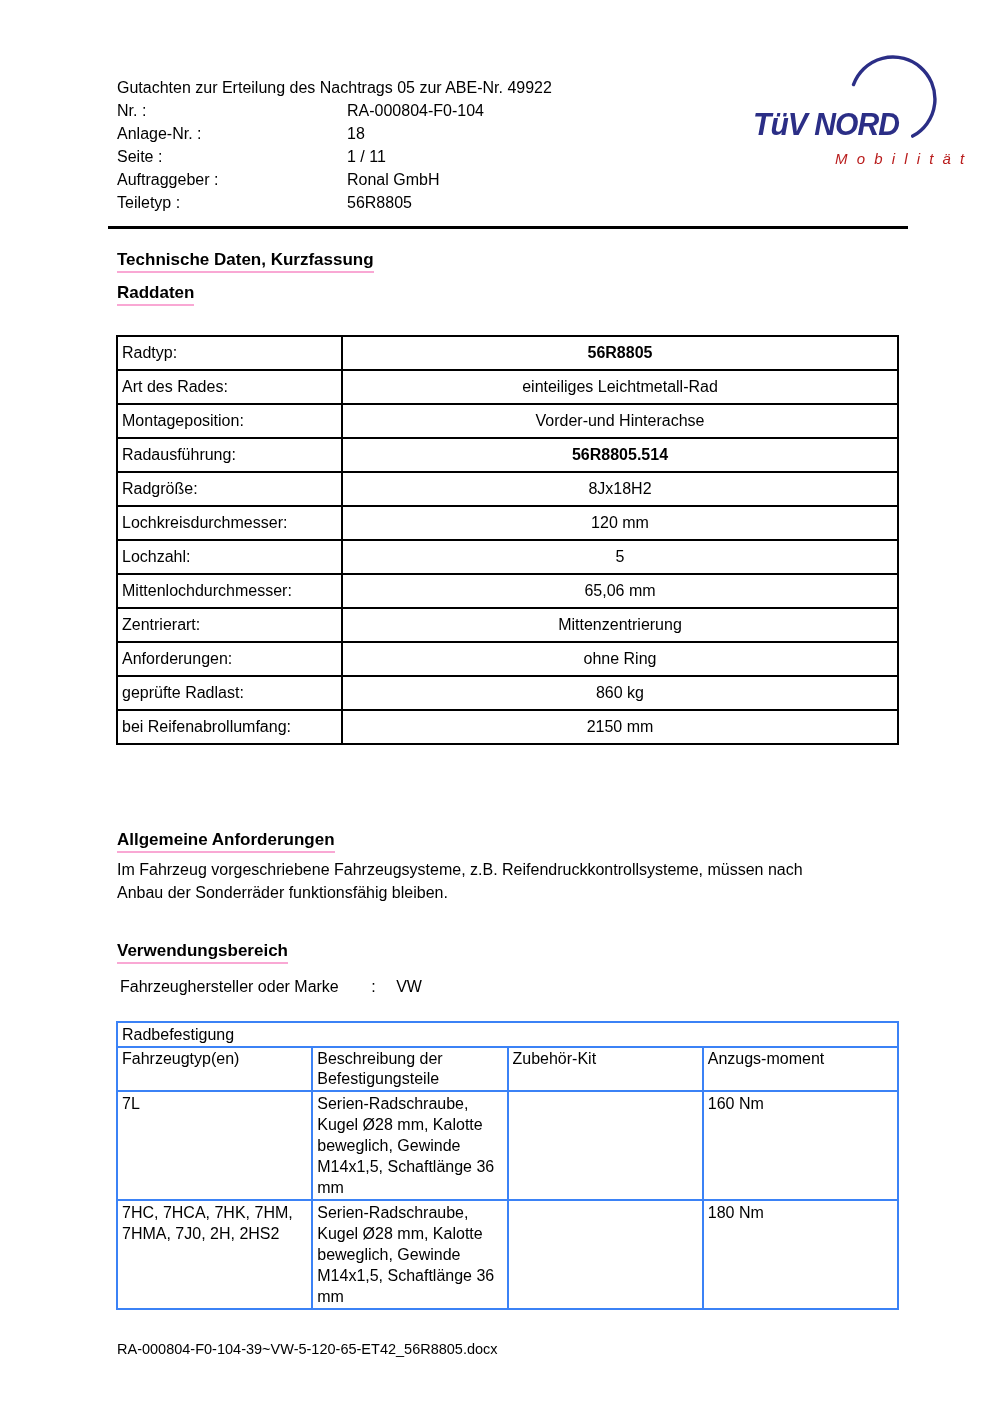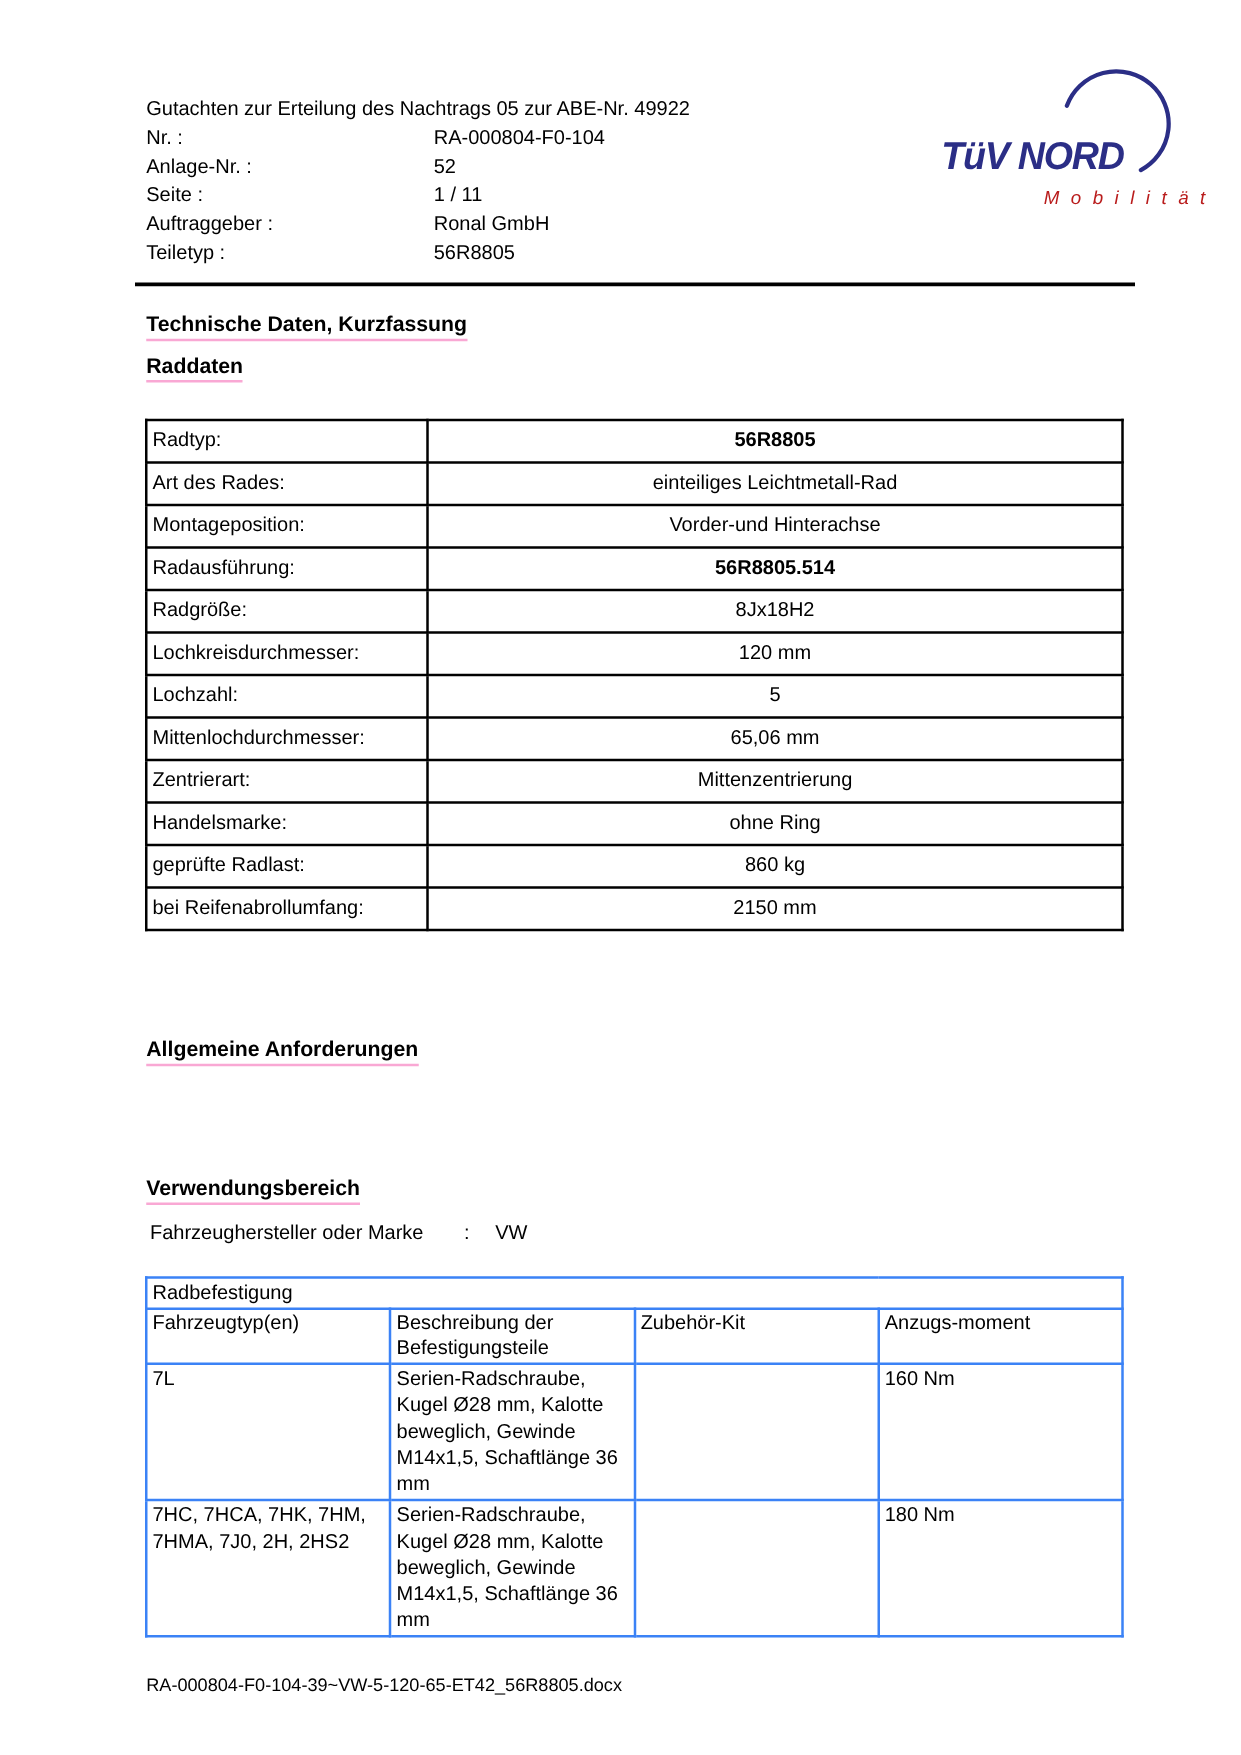--- a/index.html
+++ b/index.html
@@ -86,21 +86,21 @@
   <div class="header-block">
     <div class="header-row">
       <span>Gutachten zur Erteilung des Nachtrags 05 zur ABE-Nr. 49922</span>
     </div>
     <div class="header-row">
       <span class="lbl">Nr. :</span>
       <span class="val">RA-000804-F0-104</span>
     </div>
     <div class="header-row">
       <span class="lbl">Anlage-Nr. :</span>
-      <span class="val">52</span>
+      <span class="val">18</span>
     </div>
     <div class="header-row">
       <span class="lbl">Seite :</span>
       <span class="val">1 / 11</span>
     </div>
     <div class="header-row">
       <span class="lbl">Auftraggeber :</span>
       <span class="val">Ronal GmbH</span>
     </div>
     <div class="header-row">
@@ -158,37 +158,38 @@
       </tr>
       <tr>
         <td class="k">Mittenlochdurchmesser:</td>
         <td class="v">65,06 mm</td>
       </tr>
       <tr>
         <td class="k">Zentrierart:</td>
         <td class="v">Mittenzentrierung</td>
       </tr>
       <tr>
-        <td class="k">Handelsmarke:</td>
+        <td class="k">Anforderungen:</td>
         <td class="v">ohne Ring</td>
       </tr>
       <tr>
         <td class="k">geprüfte Radlast:</td>
         <td class="v">860 kg</td>
       </tr>
       <tr>
         <td class="k">bei Reifenabrollumfang:</td>
         <td class="v">2150 mm</td>
       </tr>
     </tbody>
   </table>
 
   <div class="heading h-allg">
     <span>Allgemeine Anforderungen</span>
   </div>
+  <div class="paragraph">Im Fahrzeug vorgeschriebene Fahrzeugsysteme, z.B. Reifendruckkontrollsysteme, müssen nach Anbau der Sonderräder funktionsfähig bleiben.</div>
 
   <div class="heading h-verw">
     <span>Verwendungsbereich</span>
   </div>
   <div class="hersteller">
     <span>Fahrzeughersteller oder Marke</span>
     <span class="sep">:</span>
     <span class="val">VW</span>
   </div>
 

